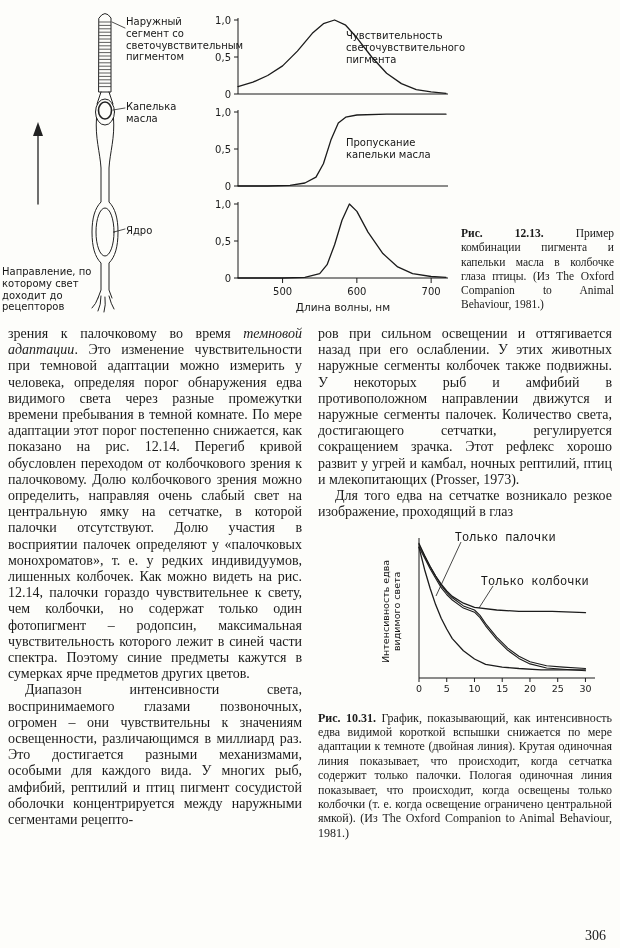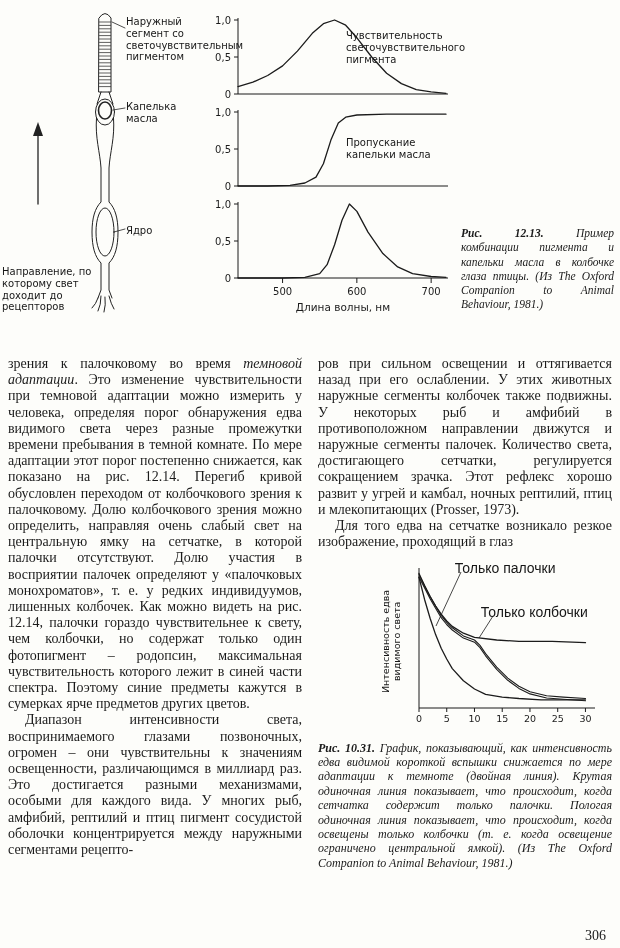--- a/index.html
+++ b/index.html
@@ -15,40 +15,40 @@
   .lbl {
     position:absolute; font-family:"DejaVu Sans", sans-serif;
     font-size:10px; line-height:1.18; color:#161616;
   }
   .spectra { position:absolute; left:208px; top:4px; width:250px; height:312px; }
   .spectrum-panel { display:block; }
   .plbl {
     position:absolute; font-family:"DejaVu Sans", sans-serif;
     font-size:10px; line-height:1.18; color:#161616;
   }
-  .cap { font-size:12px; line-height:1.2; text-align:justify;font-style:italic; }
+  .cap { font-size:12px; line-height:1.2; text-align:justify; }
   .cap b { font-weight:bold; }
   .cap1213 { position:absolute; left:461px; top:220px; width:153px; font-size:11.5px; line-height:1.24; }
   
   .columns { position:absolute; left:8px; top:326px; width:604px; display:flex; gap:16px; }
-  .col { flex:1; min-width:0; font-size:14px; line-height:16.2px; text-align:justify;margin-top:30px; }
+  .col { flex:1; min-width:0; font-size:14px; line-height:16.2px; text-align:justify; }
   .col p { margin:0; }
   .ind { text-indent:17px; }
   
   .fig1214 { margin:12px 0 8px auto; width:232px; display:flex; align-items:flex-start; }
   .ylab {
     writing-mode:vertical-rl; transform:rotate(180deg);
     height:150px; margin-top:4px; margin-right:2px;
     font-family:"DejaVu Sans", sans-serif; font-size:9.5px; line-height:1.2;
     text-align:center; color:#161616;
   }
   .chartwrap { position:relative; width:196px; }
   .slbl {
-    position:absolute; font-family:Liberation Sans, sans-serif;
-    font-size:14px; color:#161616; white-space:nowrap;
+    position:absolute; font-family:Liberation Mono, monospace;
+    font-size:12px; color:#161616; white-space:nowrap;
   }
   .xlab {
     text-align:center; font-family:"DejaVu Sans", sans-serif;
     font-size:10px; color:#161616; margin-top:-2px;
   }
   .cap1214 { margin-top:8px; }
   .pageno { position:absolute; right:14px; bottom:4px; font-size:14px; }
 </style>
 </head>
 <body>

